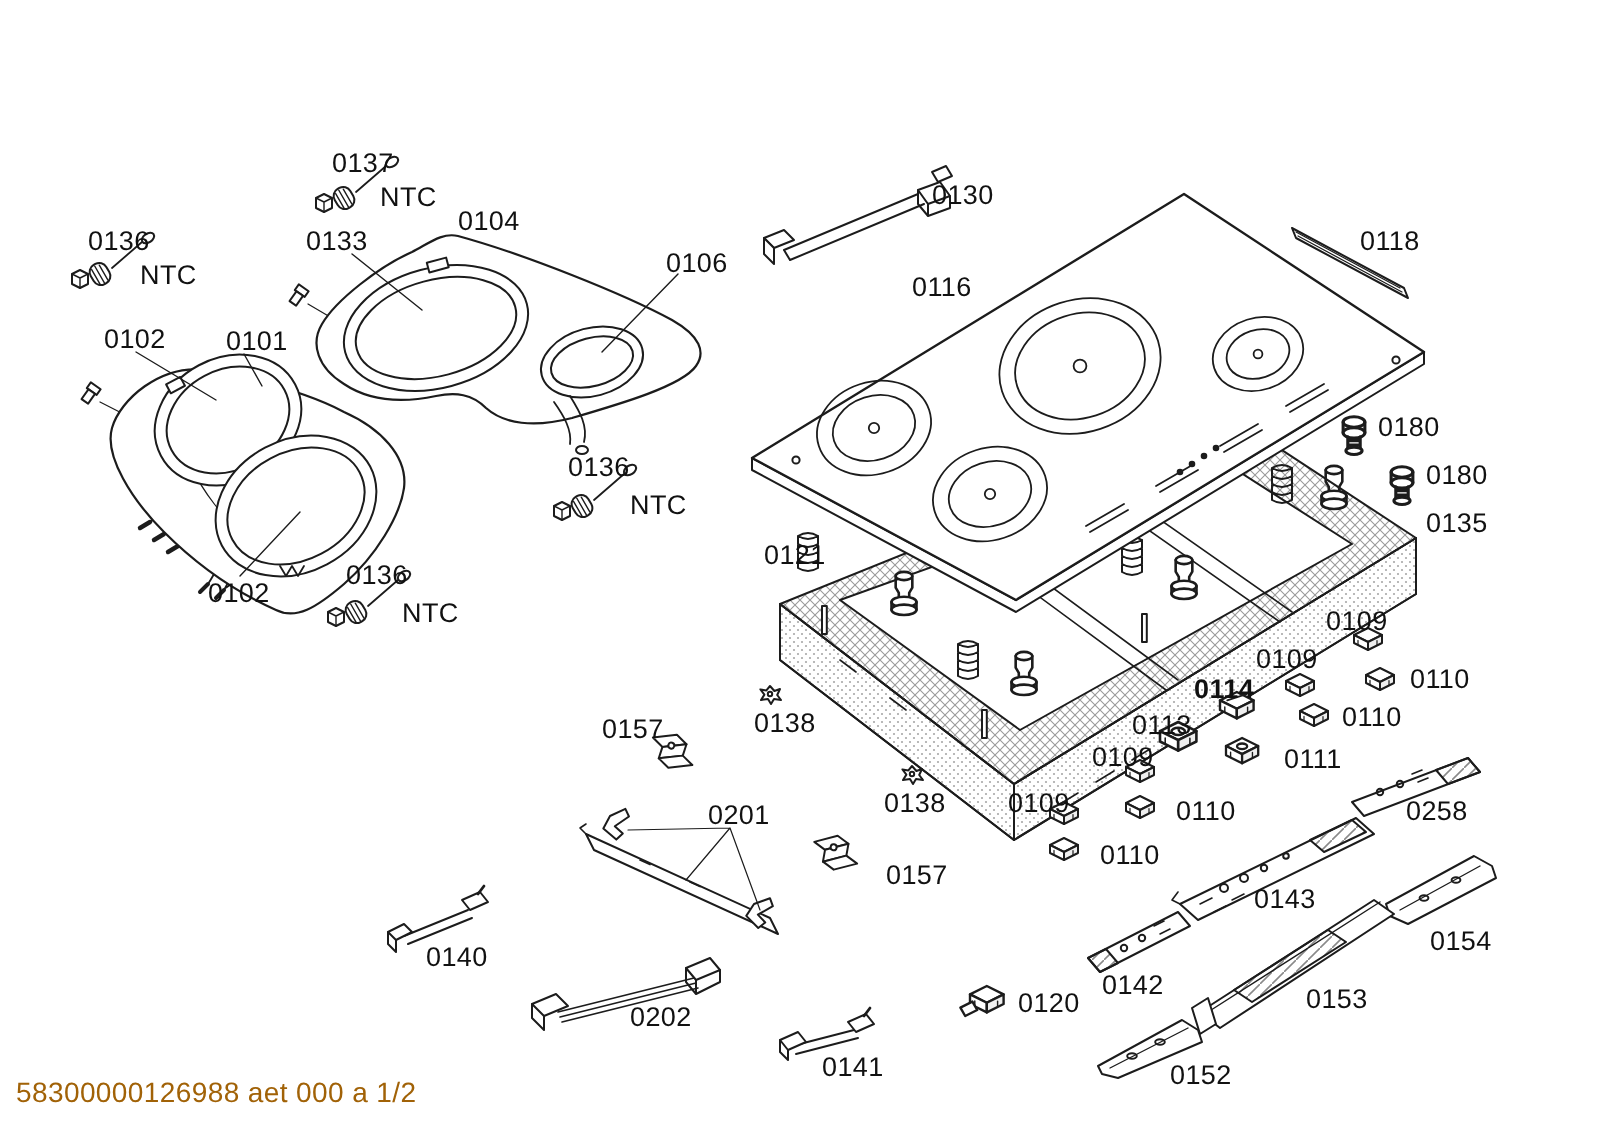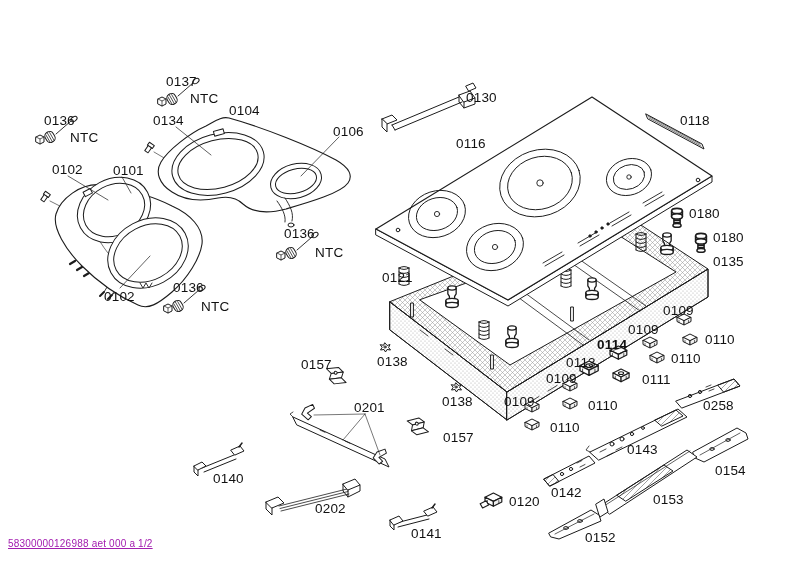--- a/index.html
+++ b/index.html
@@ -1,22 +1,22 @@
 <!DOCTYPE html>
 <html><head>
 <meta charset="utf-8">
 <style>
   html,body{margin:0;padding:0;background:#fff;}
   .page{position:relative;width:800px;height:566px;background:#fff;overflow:hidden;
         font-family:"Liberation Sans", sans-serif;}
   #art{position:absolute;left:0;top:0;}
   .part-label{position:absolute;font-size:13.5px;color:#111;white-space:nowrap;
               line-height:1;letter-spacing:.2px;}
-  .footer{position:absolute;left:8px;top:538px;font-size:10px;color:#a21caf;
-          letter-spacing:.2px;text-decoration:underline;}
+  .footer{position:absolute;left:8px;top:538px;font-size:14px;color:#a16207;
+          letter-spacing:.2px;}
 </style>
 </head>
 <body>
 
 <div class="page">
 
 <svg id="art" width="800" height="566" viewBox="0 0 800 566">
   <defs>
     <pattern id="xh" width="5" height="5" patternUnits="userSpaceOnUse">
       <path d="M0 0 L5 5 M5 0 L0 5" stroke="#9a9a9a" stroke-width="0.55"></path>
@@ -327,21 +327,21 @@
     </g>
   </g>
 </svg>
 
 <div id="labels-layer">
       <span class="part-label" style="left: 44px; top: 114px;">0136</span>
       <span class="part-label" style="left: 70px; top: 131px;">NTC</span>
       <span class="part-label" style="left: 166px; top: 75px;">0137</span>
       <span class="part-label" style="left: 190px; top: 92px;">NTC</span>
       <span class="part-label" style="left: 229px; top: 104px;">0104</span>
-      <span class="part-label" style="left: 153px; top: 114px;">0134</span>
+      <span class="part-label" style="left: 153px; top: 114px;">0133</span>
       <span class="part-label" style="left: 333px; top: 125px;">0106</span>
       <span class="part-label" style="left: 52px; top: 163px;">0102</span>
       <span class="part-label" style="left: 113px; top: 164px;">0101</span>
       <span class="part-label" style="left: 466px; top: 91px;">0130</span>
       <span class="part-label" style="left: 456px; top: 137px;">0116</span>
       <span class="part-label" style="left: 680px; top: 114px;">0118</span>
       <span class="part-label" style="left: 284px; top: 227px;">0136</span>
       <span class="part-label" style="left: 315px; top: 246px;">NTC</span>
       <span class="part-label" style="left: 104px; top: 290px;">0102</span>
       <span class="part-label" style="left: 173px; top: 281px;">0136</span>

